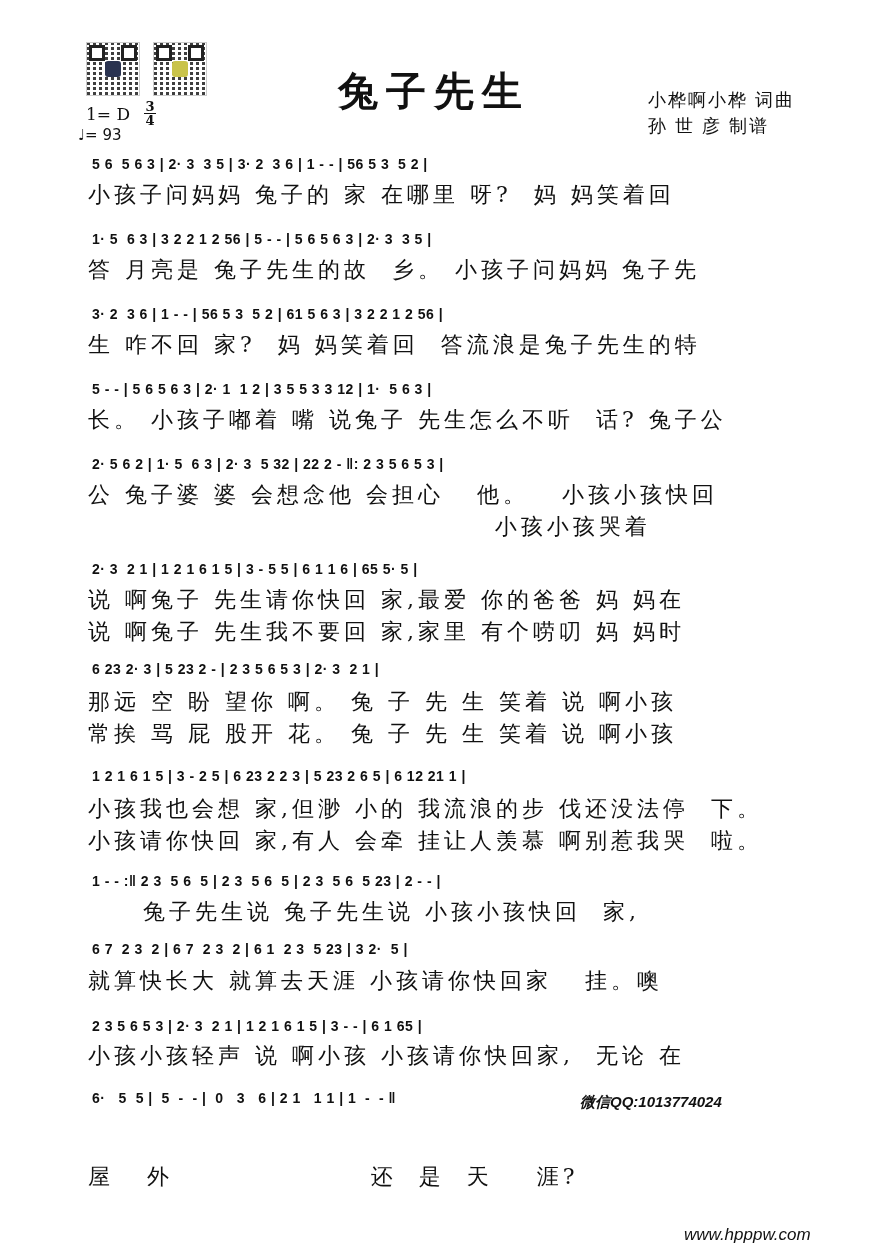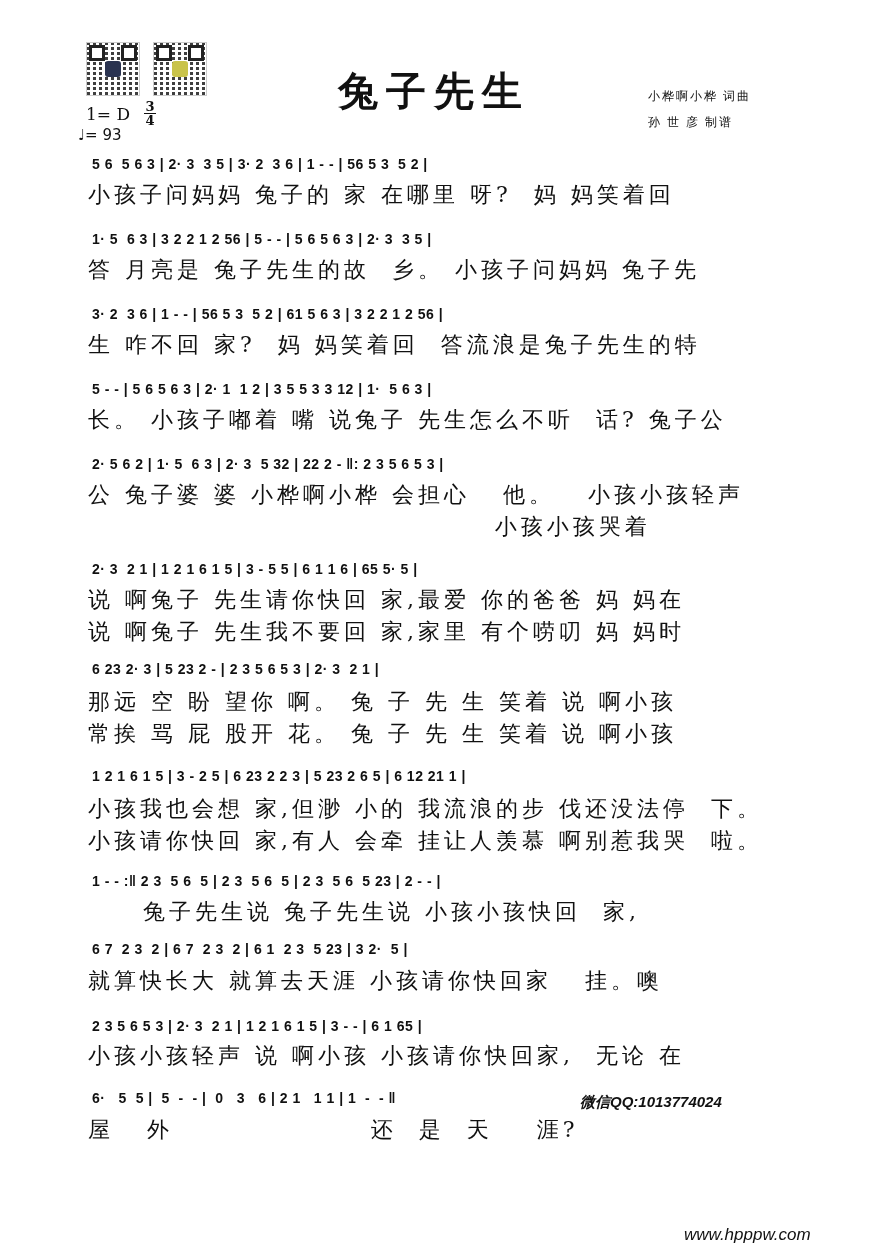--- a/index.html
+++ b/index.html
@@ -7,21 +7,21 @@
   .qr{position:absolute;top:42px;width:52px;height:52px;background:
      repeating-linear-gradient(90deg,#222 0 3px,#fff 3px 6px),
      repeating-linear-gradient(0deg,#222 0 3px,#fff 3px 5px);background-blend-mode:screen;border:1px solid #ccc;}
   .qr::before,.qr::after{content:"";position:absolute;width:10px;height:10px;border:3px solid #222;background:#fff;}
   .qr::before{left:2px;top:2px;}
   .qr::after{right:2px;top:2px;}
   .qr .c{position:absolute;left:18px;top:18px;width:16px;height:16px;border-radius:3px;}
   #qr1{left:86px;} #qr1 .c{background:#2a3350;}
   #qr2{left:153px;} #qr2 .c{background:#c9c34a;}
   .title{position:absolute;left:338px;top:58px;font-family:Liberation Serif, serif;font-weight:bold;font-size:40px;letter-spacing:8px;margin-top:6px;}
-  .credit{position:absolute;left:648px;font-family:Liberation Serif, serif;font-size:12px;letter-spacing:2px;}
+  .credit{position:absolute;left:648px;font-family:Liberation Sans, sans-serif;font-size:18px;letter-spacing:2px;}
   .key{position:absolute;left:86px;top:104px;font-family:"DejaVu Serif",serif;font-size:17px;}
   .frac{position:absolute;left:144px;top:100px;font-family:"DejaVu Serif",serif;font-weight:bold;font-size:13px;line-height:13px;text-align:center;}
   .frac .bar{border-top:1.5px solid #111;width:12px;margin:0 auto;}
   .tempo{position:absolute;left:78px;top:126px;font-size:15px;}
   .row{position:absolute;left:92px;width:716px;white-space:pre;}
   .notes{font-family:"Liberation Sans",sans-serif;font-weight:bold;font-size:14px;height:24px;line-height:24px;letter-spacing:0.5px;}
   .lyric{position:absolute;left:88px;width:720px;white-space:pre;font-family:"DejaVu Serif",serif;font-size:22px;letter-spacing:4px;}
   .url{position:absolute;left:684px;top:1225px;font-family:"Liberation Sans",sans-serif;font-style:italic;font-weight:normal;font-size:17px;}
   .qq{position:absolute;left:580px;top:1093px;font-family:"Liberation Sans",sans-serif;font-style:italic;font-weight:bold;font-size:15px;}
 </style>
@@ -53,21 +53,21 @@
 <div class="row notes" style="top:227px">1· 5  6 3 | 3 2 2 1 2 56 | 5 - - | 5 6 5 6 3 | 2· 3  3 5 |</div>
 <div class="lyric" style="top:255px">答 月亮是 兔子先生的故  乡。 小孩子问妈妈 兔子先</div>
 
 <div class="row notes" style="top:302px">3· 2  3 6 | 1 - - | 56 5 3  5 2 | 61 5 6 3 | 3 2 2 1 2 56 |</div>
 <div class="lyric" style="top:330px">生 咋不回 家?  妈 妈笑着回  答流浪是兔子先生的特</div>
 
 <div class="row notes" style="top:377px">5 - - | 5 6 5 6 3 | 2· 1  1 2 | 3 5 5 3 3 12 | 1·  5 6 3 |</div>
 <div class="lyric" style="top:405px">长。 小孩子嘟着 嘴 说兔子 先生怎么不听  话? 兔子公</div>
 
 <div class="row notes" style="top:452px">2· 5 6 2 | 1· 5  6 3 | 2· 3  5 32 | 22 2 - ‖: 2 3 5 6 5 3 |</div>
-<div class="lyric" style="top:480px">公 兔子婆 婆 小桦啊小桦 会担心   他。   小孩小孩轻声</div>
+<div class="lyric" style="top:480px">公 兔子婆 婆 会想念他 会担心   他。   小孩小孩快回</div>
 <div class="lyric" style="top:512px">                                     小孩小孩哭着</div>
 
 <div class="row notes" style="top:557px">2· 3  2 1 | 1 2 1 6 1 5 | 3 - 5 5 | 6 1 1 6 | 65 5· 5 |</div>
 <div class="lyric" style="top:585px">说 啊兔子 先生请你快回 家,最爱 你的爸爸 妈 妈在</div>
 <div class="lyric" style="top:617px">说 啊兔子 先生我不要回 家,家里 有个唠叨 妈 妈时</div>
 
 <div class="row notes" style="top:657px">6 23 2· 3 | 5 23 2 - | 2 3 5 6 5 3 | 2· 3  2 1 |</div>
 <div class="lyric" style="top:687px">那远 空 盼 望你 啊。 兔 子 先 生 笑着 说 啊小孩</div>
 <div class="lyric" style="top:719px">常挨 骂 屁 股开 花。 兔 子 先 生 笑着 说 啊小孩</div>
 
@@ -78,16 +78,16 @@
 <div class="row notes" style="top:869px">1 - - :‖ 2 3  5 6  5 | 2 3  5 6  5 | 2 3  5 6  5 23 | 2 - - |</div>
 <div class="lyric" style="top:897px">     兔子先生说 兔子先生说 小孩小孩快回  家,</div>
 
 <div class="row notes" style="top:937px">6 7  2 3  2 | 6 7  2 3  2 | 6 1  2 3  5 23 | 3 2·  5 |</div>
 <div class="lyric" style="top:966px">就算快长大 就算去天涯 小孩请你快回家   挂。噢</div>
 
 <div class="row notes" style="top:1014px">2 3 5 6 5 3 | 2· 3  2 1 | 1 2 1 6 1 5 | 3 - - | 6 1 65 |</div>
 <div class="lyric" style="top:1041px">小孩小孩轻声 说 啊小孩 小孩请你快回家,  无论 在</div>
 
 <div class="row notes" style="top:1086px">6·   5  5 |  5  -  - |  0   3   6 | 2 1   1 1 | 1  -  - ‖</div>
-<div class="lyric" style="top:1115px">屋   外                  还  是  天    涯?</div>
+<div class="lyric" style="top:1162px">屋   外                  还  是  天    涯?</div>
 
 <div class="qq">微信QQ:1013774024</div>
 <div class="url">www.hpppw.com</div>
 
 </body></html>

